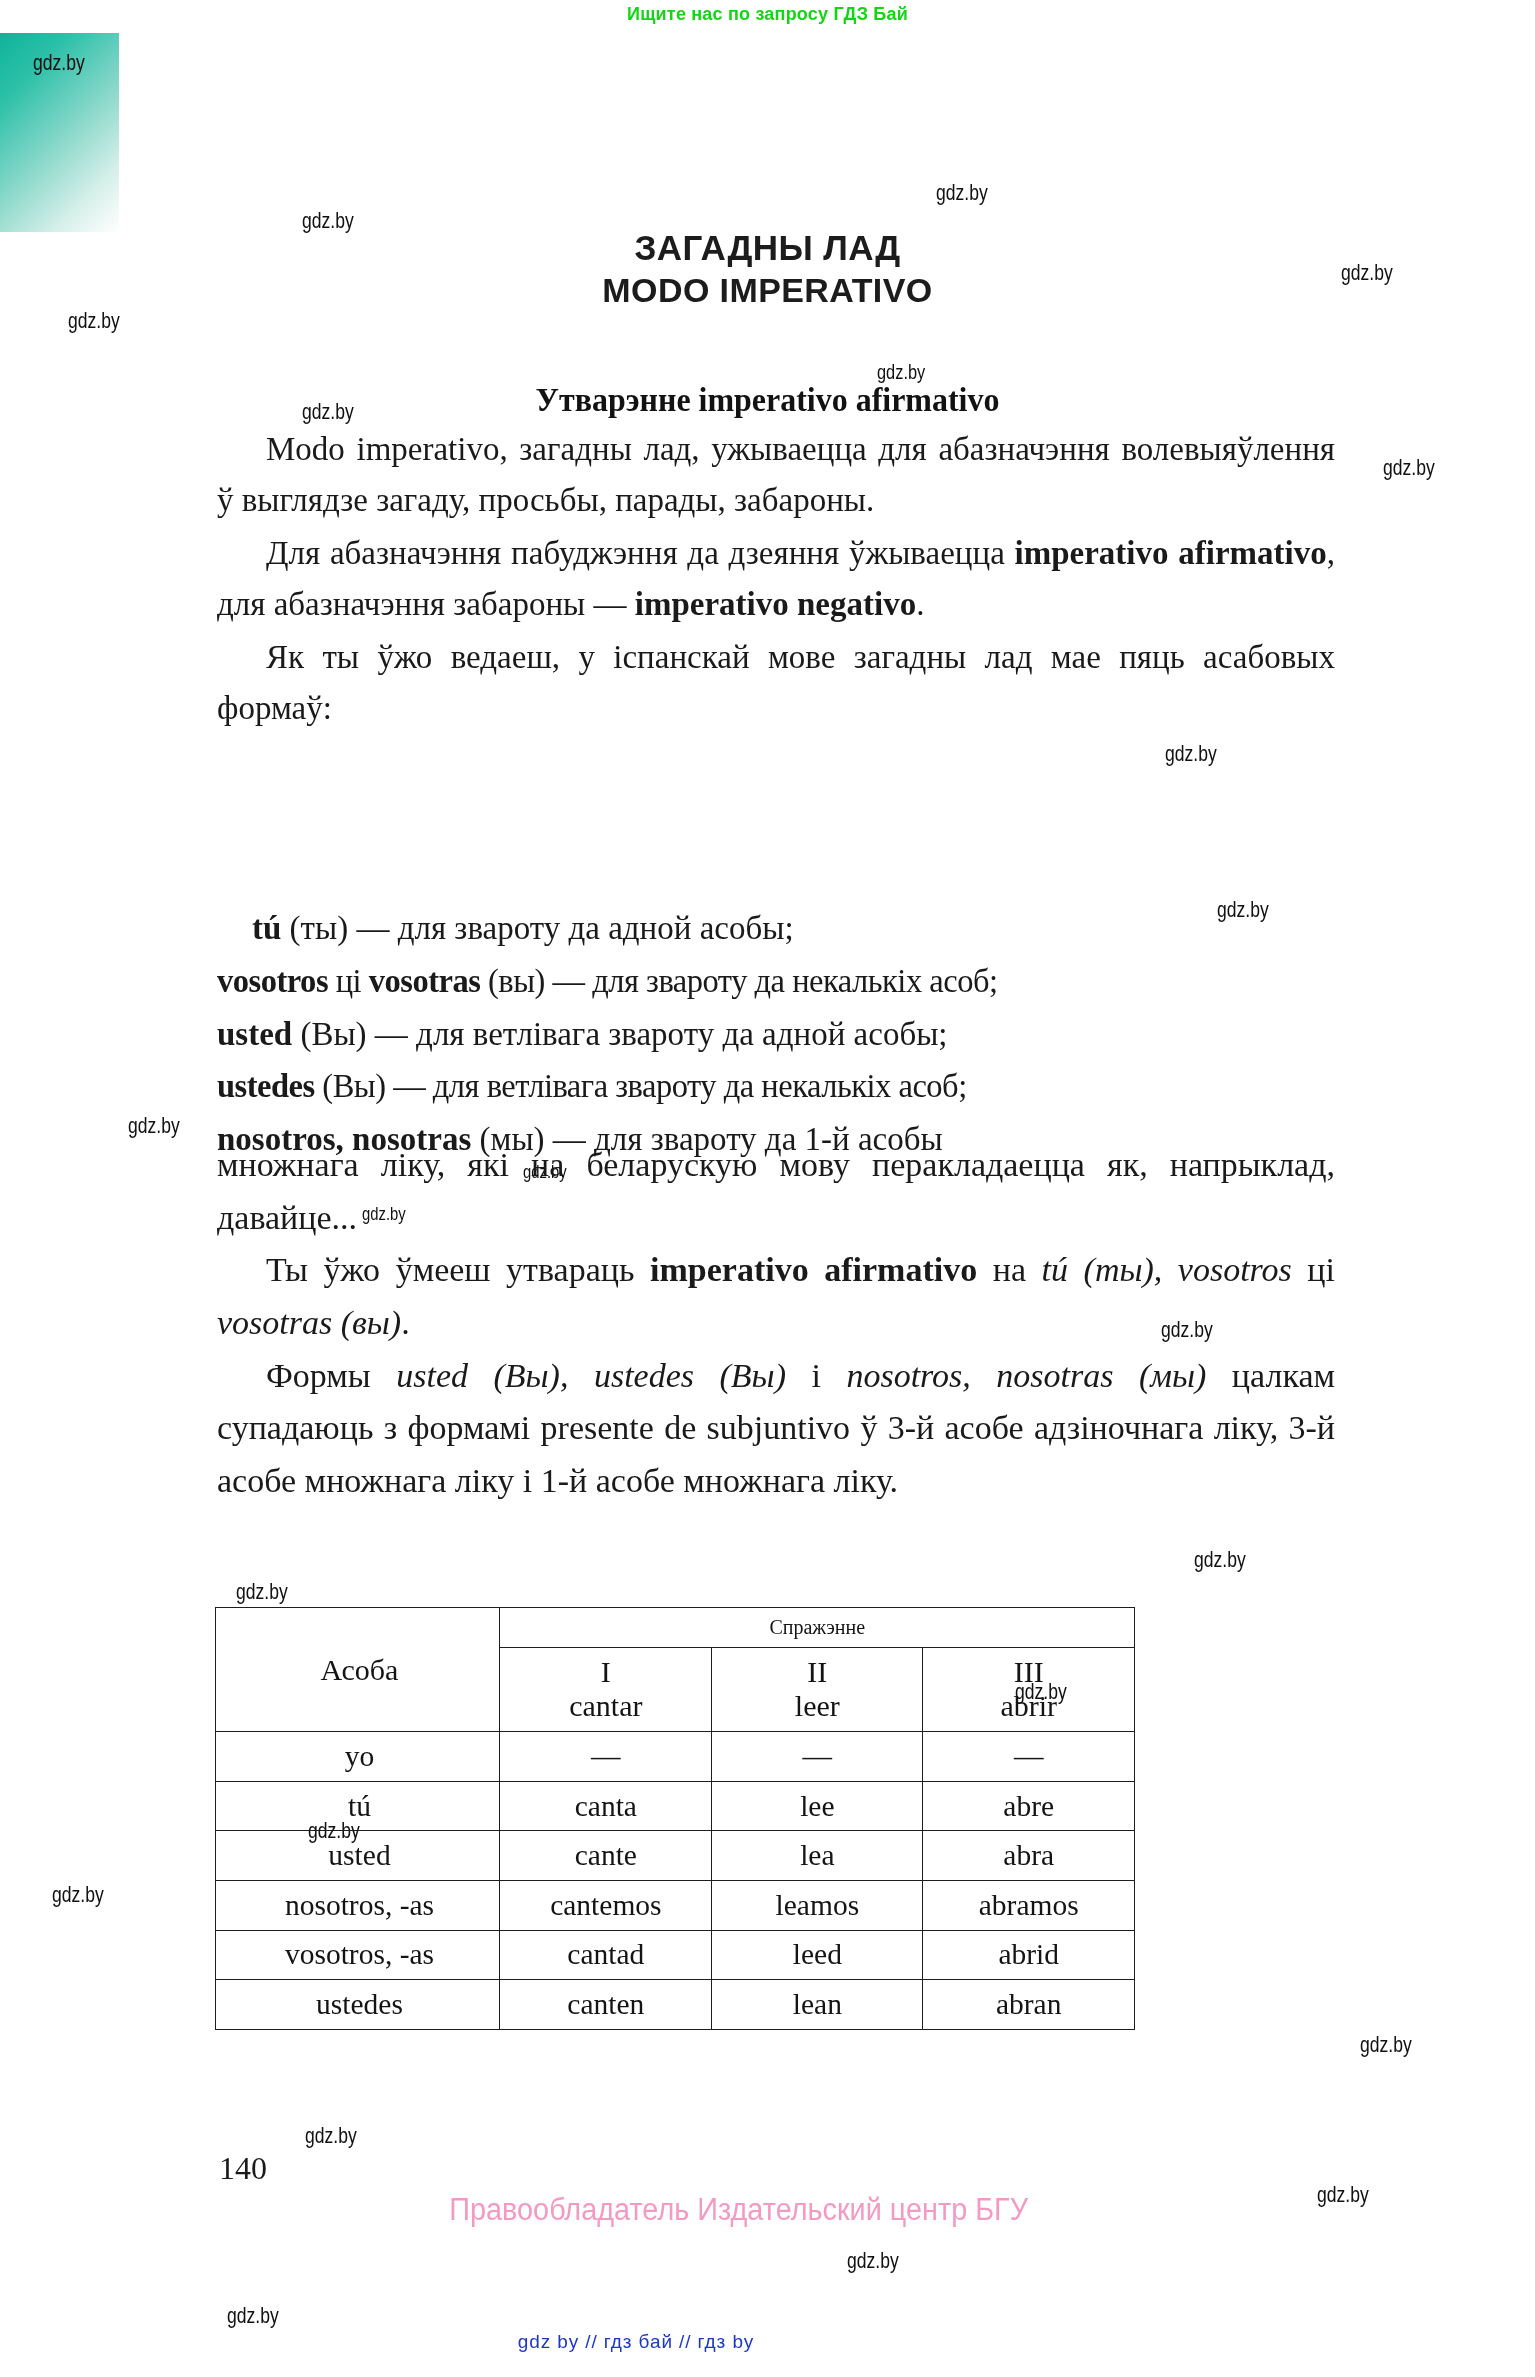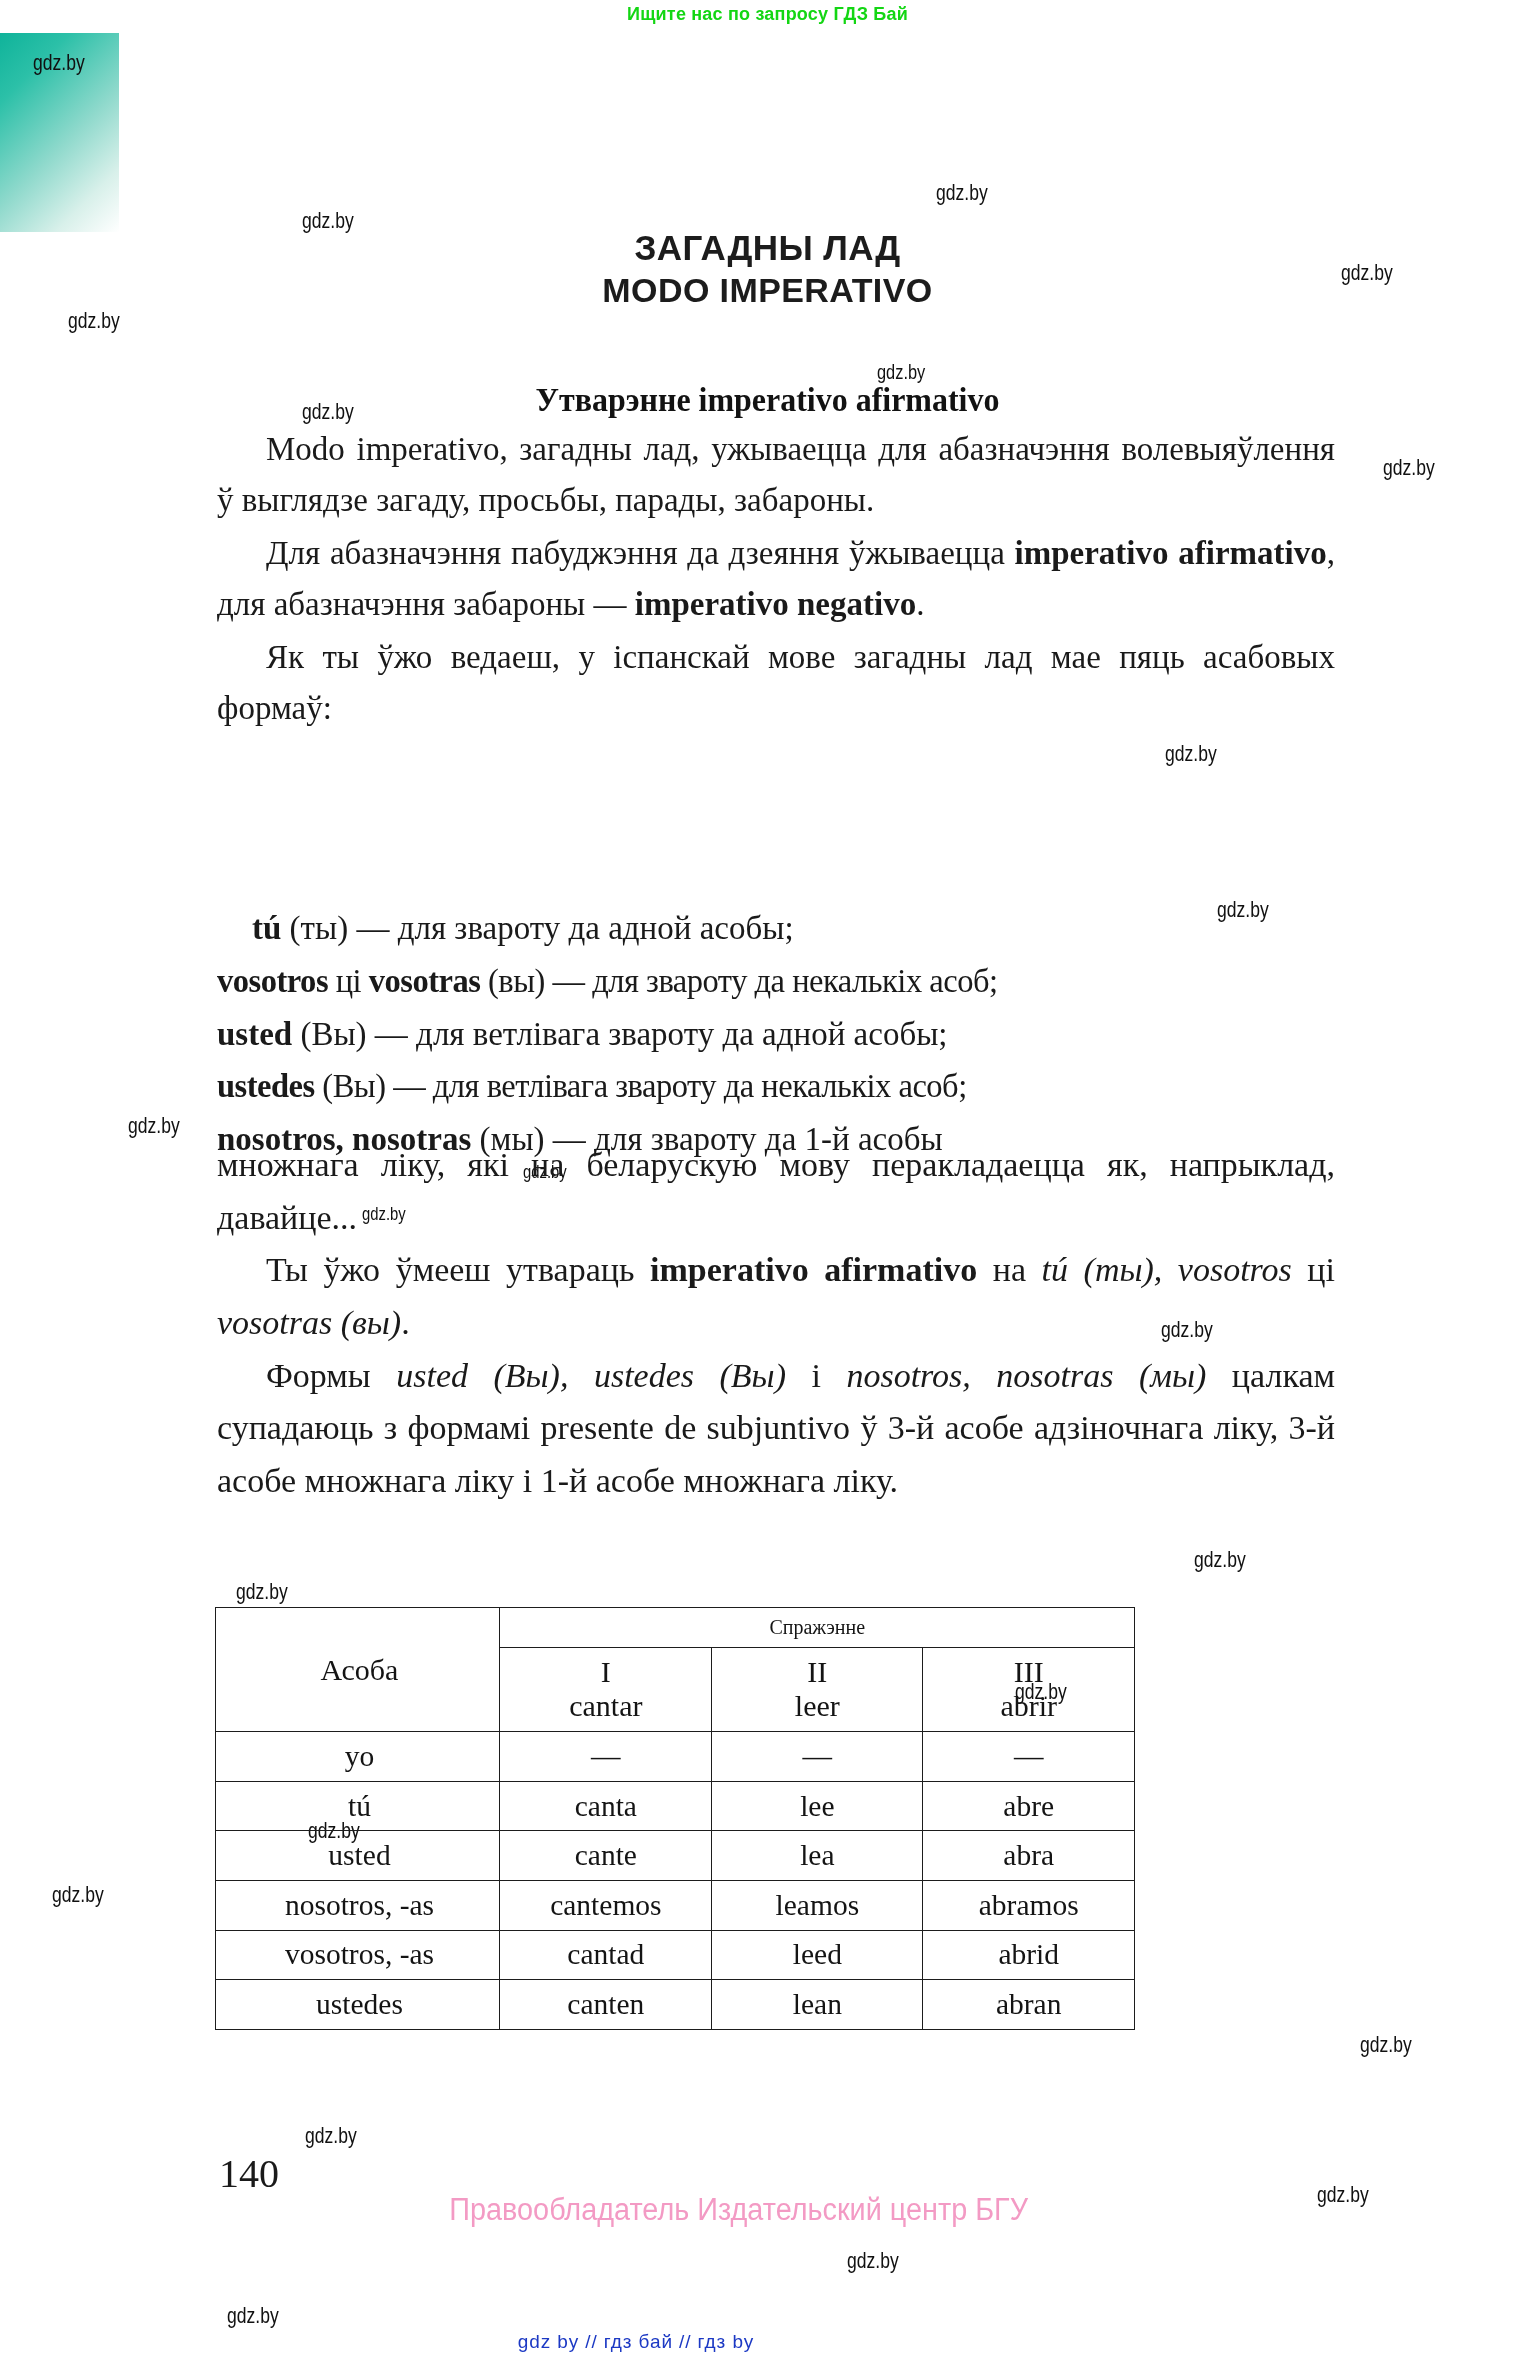--- a/index.html
+++ b/index.html
@@ -173,21 +173,21 @@
   }
   .conj-table .roman { display: block; }
   .conj-table .verb  { display: block; }
   .conj-table .dash  { letter-spacing: 0; }
 
   
   .page-number {
     position: absolute;
     left: 219px;
     top: 2150px;
-    font-size: 40px;
+    font-size: 32px;
     color: #1a1a1a;
   }
   .copyright {
     position: absolute;
     left: 0;
     top: 2192px;
     width: 1535px;
     text-align: center;
     font-family: "Liberation Sans", sans-serif;
     font-size: 31px;

